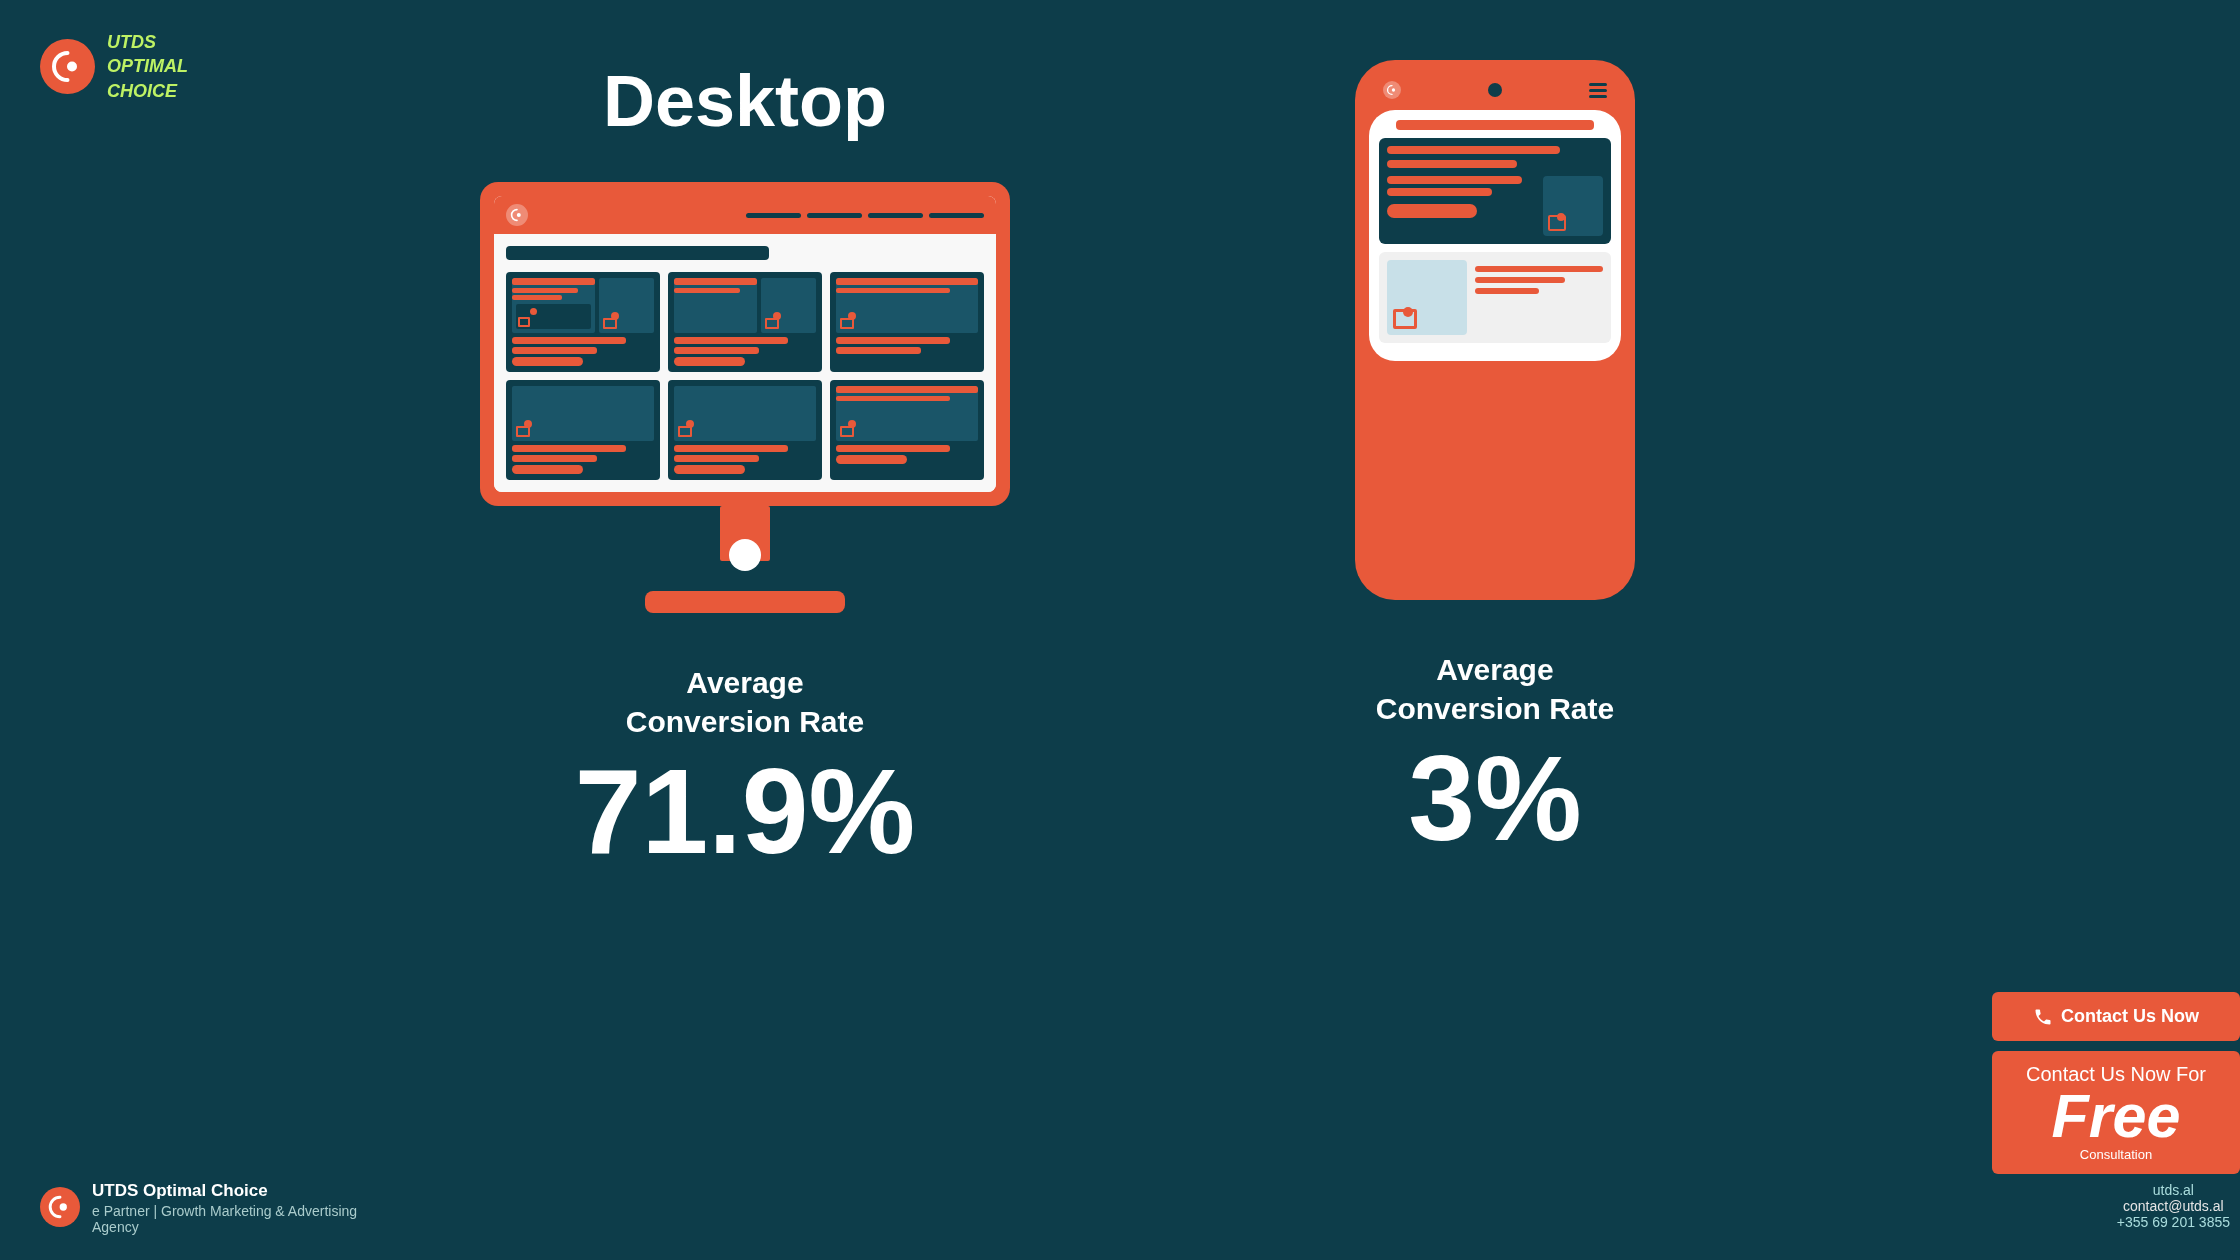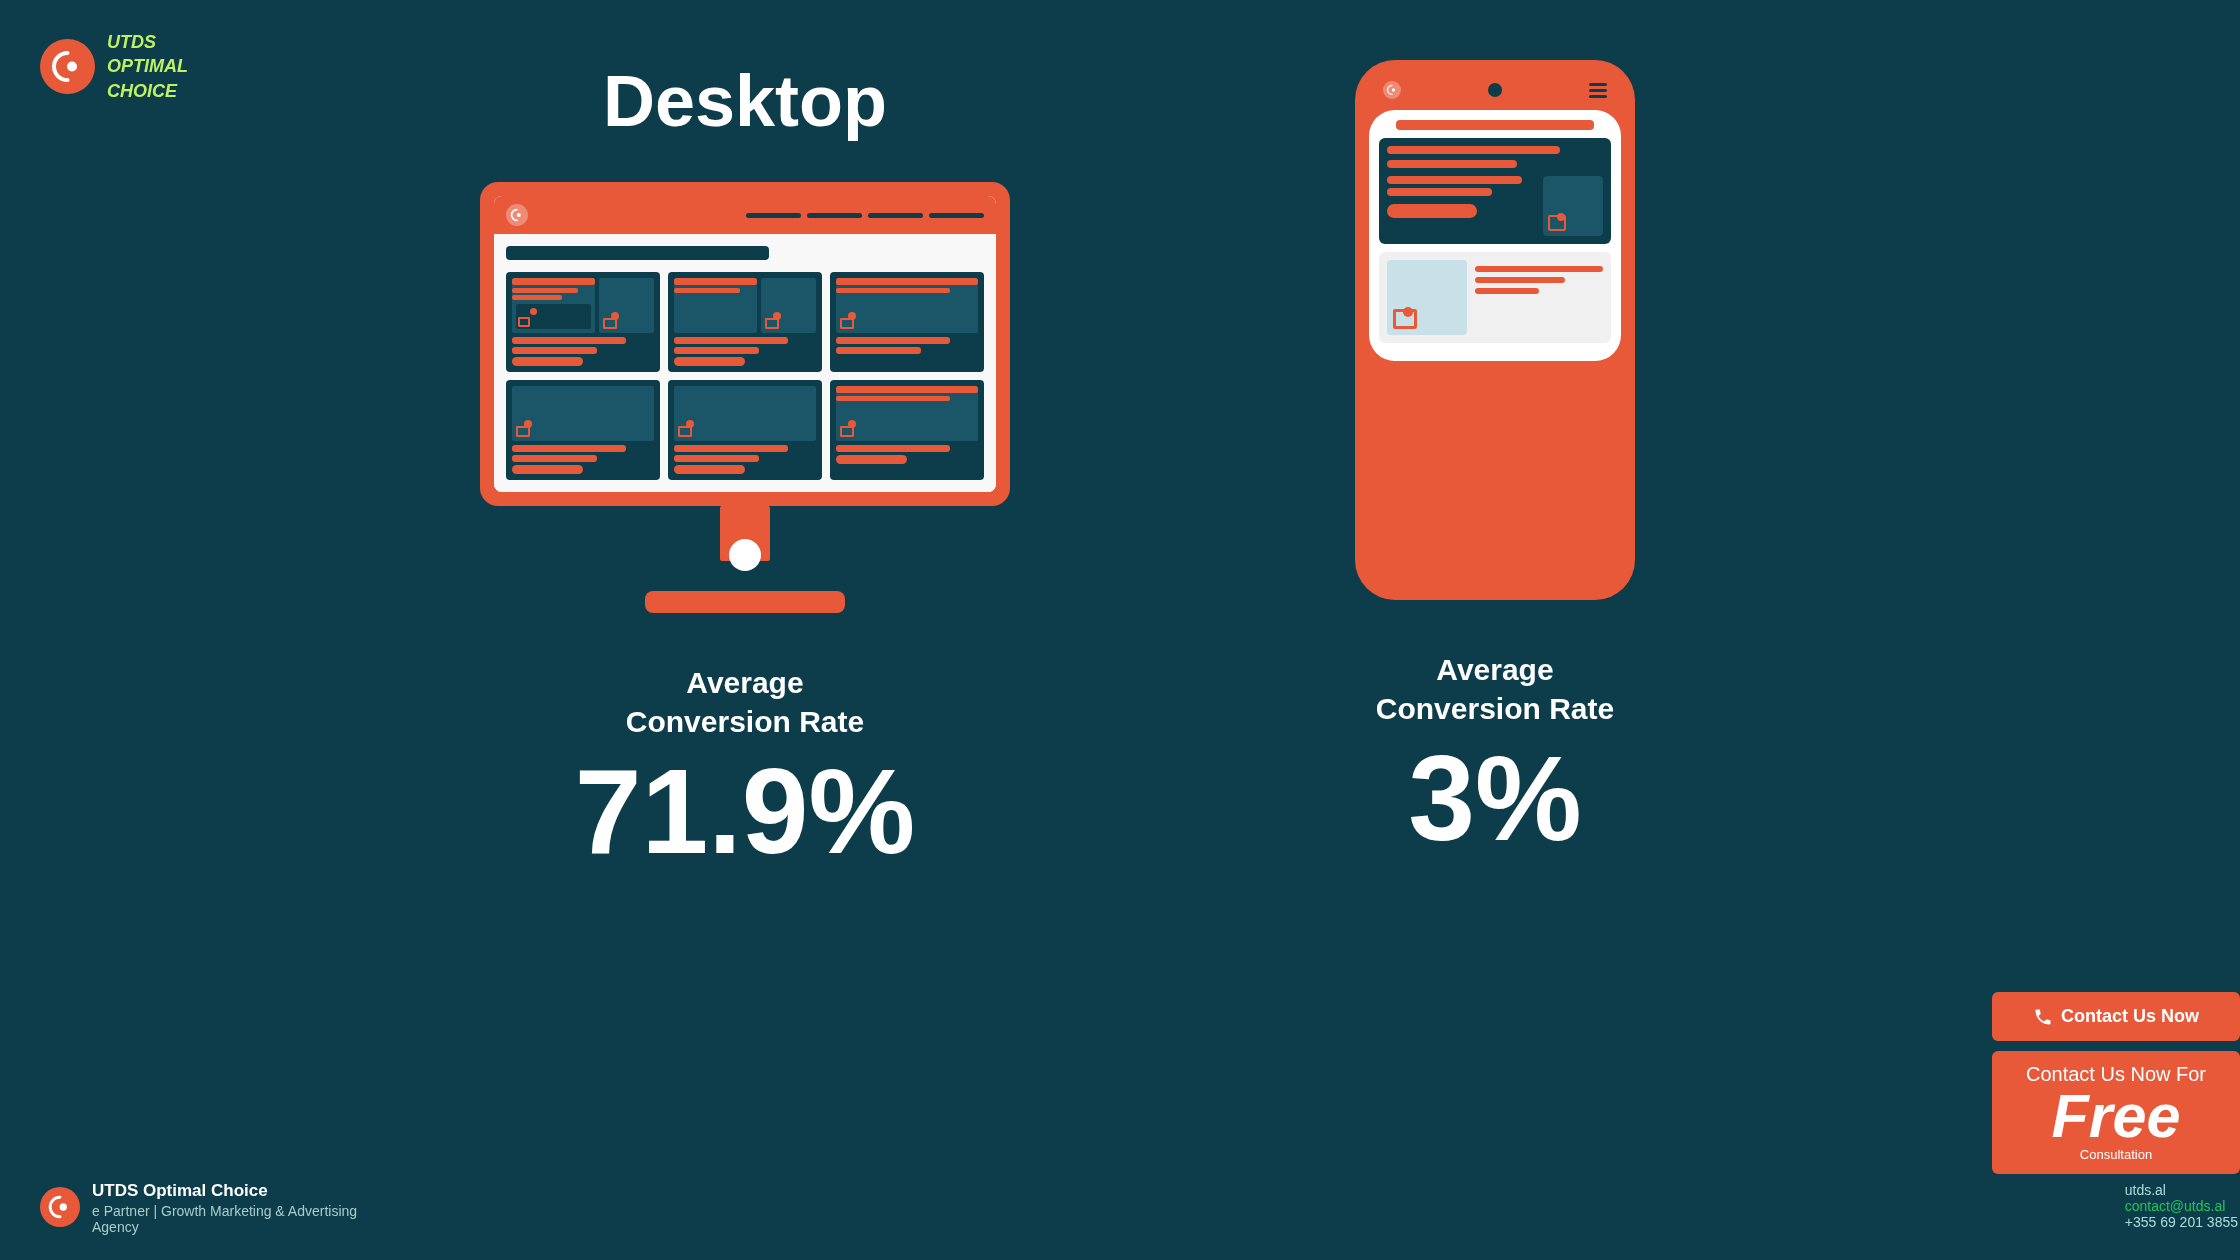--- a/index.html
+++ b/index.html
@@ -405,30 +405,30 @@
       font-style: italic;
       line-height: 1.0;
       display: block;
     }
     .cta-free-sub {
       color: #ffffff;
       font-size: 13px;
       display: block;
     }
     .cta-contact-info {
-      text-align: left;
-      padding-right: 2px;
+      text-align: center;
+      padding-right: 10px;
     }
     .cta-website {
       color: #aadddd;
       font-size: 14px;
       display: block;
     }
     .cta-email {
-      color: #22c55e;
+      color: #e5e5e5;
       font-size: 14px;
       display: block;
     }
     .cta-phone {
       color: #aadddd;
       font-size: 14px;
       display: block;
     }
   </style>
 </head>

